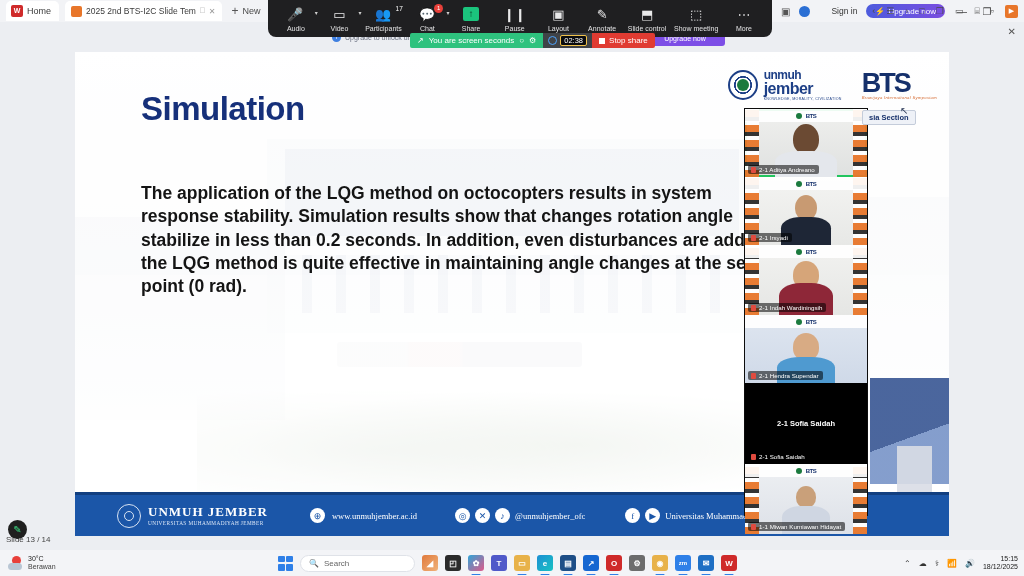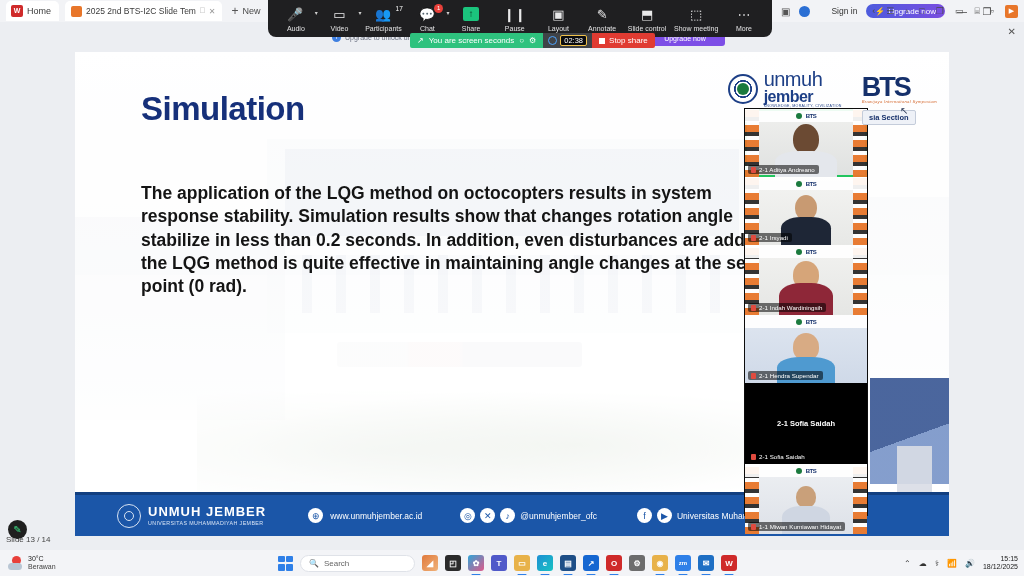--- a/index.html
+++ b/index.html
@@ -150,21 +150,21 @@
   }
 
   
   #slide-logos{position:absolute;right:12px;top:18px;display:flex;align-items:center;gap:20px;z-index:5;}
   .lg-unmuh{display:flex;align-items:center;gap:6px;}
   .lg-seal{width:30px;height:30px;border-radius:50%;border:2px solid #1d3f86;
     background:radial-gradient(circle,#fff 40%,#1d3f86 41% 48%,#fff 49%);
     display:flex;align-items:center;justify-content:center;}
   .lg-seal-in{width:12px;height:12px;border-radius:50%;background:#1b7a3e;}
   .lg-unmuh-text{line-height:.95;}
-  .lg-unmuh-1{font-size:20px;font-weight:normal;color:#1d3f86;letter-spacing:-.5px;}
+  .lg-unmuh-1{font-size:12px;font-weight:bold;color:#1d3f86;letter-spacing:-.5px;}
   .lg-unmuh-2{font-size:16px;font-weight:bold;color:#1d3f86;letter-spacing:-.5px;}
   .lg-unmuh-3{font-size:3.6px;color:#1d3f86;letter-spacing:.3px;margin-top:1px;}
   .lg-bts{position:relative;}
   .lg-bts-main{font-size:27px;font-weight:bold;color:#15306b;letter-spacing:-2px;line-height:.9;}
   .lg-bts-sub{font-size:4.2px;color:#d4662a;font-style:italic;letter-spacing:.3px;}
 
   
   #slide-title{
     position:absolute;left:66px;top:38px;z-index:6;
     font-size:33px;font-weight:bold;color:#16307a;letter-spacing:-.5px;
@@ -172,20 +172,21 @@
   #slide-body{
     position:absolute;left:66px;top:130px;width:640px;z-index:6;
     font-size:17.5px;font-weight:bold;color:#141414;line-height:1.33;
   }
 
   
   #slide-footer{
     position:absolute;left:0;bottom:0;width:874px;height:44px;
     background:#1b56a8;display:flex;align-items:center;z-index:7;
     border-top:3px solid #123f80;
+    font-family:Liberation Serif, serif;
   }
   .ft-logo{display:flex;align-items:center;gap:7px;margin-left:42px;}
   .ft-seal{width:24px;height:24px;border-radius:50%;border:1.5px solid #d8e3f3;
     display:flex;align-items:center;justify-content:center;}
   .ft-seal-in{width:10px;height:10px;border-radius:50%;border:1.5px solid #d8e3f3;}
   .ft-t1{font-size:13px;font-weight:bold;color:#fff;letter-spacing:1px;line-height:1;}
   .ft-t2{font-size:5.3px;color:#dbe6f6;letter-spacing:.4px;margin-top:2px;}
   .ft-web{display:flex;align-items:center;gap:7px;margin-left:42px;}
   .circ{width:15px;height:15px;border-radius:50%;background:#fff;color:#1b56a8;
     display:flex;align-items:center;justify-content:center;font-size:9px;flex:none;}

